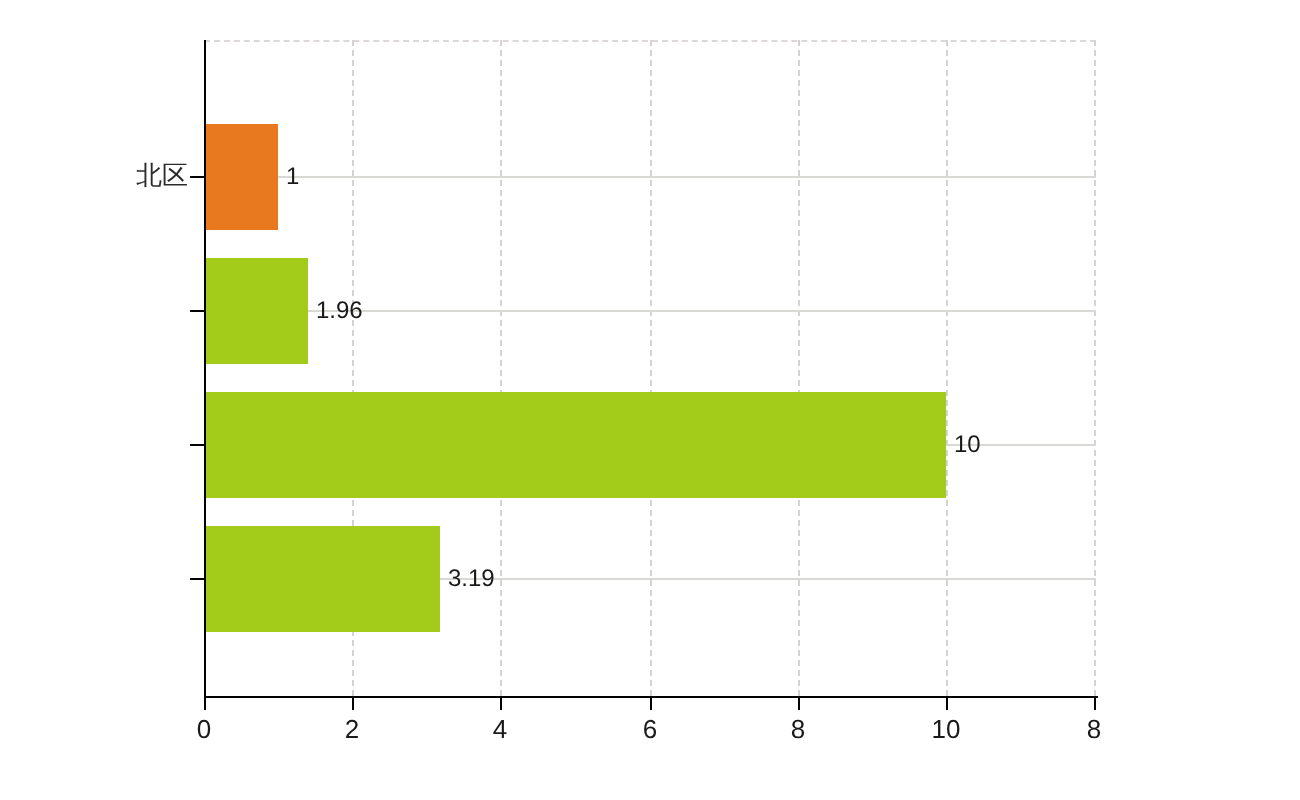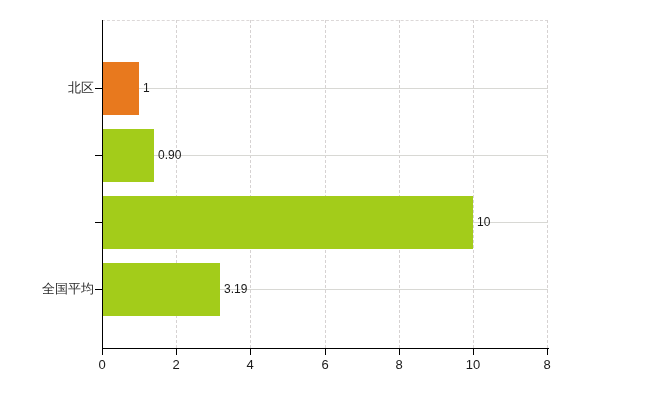--- a/index.html
+++ b/index.html
@@ -156,38 +156,35 @@
     <div class="hgrid" style="top:135px"></div>
     <div class="hgrid" style="top:202px"></div>
     <div class="hgrid" style="top:269px"></div>
 
     <div class="bar" style="left:0px; top:42px;  width:37px;  background:#e8791e"></div>
     <div class="bar" style="left:0px; top:109px; width:52px;  background:#a3cc1a"></div>
     <div class="bar" style="left:0px; top:176px; width:371px; background:#a3cc1a"></div>
     <div class="bar" style="left:0px; top:243px; width:118px; background:#a3cc1a"></div>
 
     <div class="bar-value" style="left:41px;  top:62px">1</div>
-    <div class="bar-value" style="left:56px;  top:129px">0.90</div>
+    <div class="bar-value" style="left:56px;  top:129px">1.96</div>
     <div class="bar-value" style="left:375px; top:196px">10</div>
     <div class="bar-value" style="left:122px; top:263px">3.19</div>
   </div>
 
   <div class="axis-y-line"></div>
   <div class="axis-x-line"></div>
 
   <div class="ytick" style="top:88px"></div>
   <div class="ytick" style="top:155px"></div>
   <div class="ytick" style="top:222px"></div>
   <div class="ytick" style="top:289px"></div>
 
   <div class="cat-label-wrap" style="top:81px">
     <div class="cat-label">北区</div>
-  </div>
-  <div class="cat-label-wrap" style="top:282px">
-    <div class="cat-label">全国平均</div>
   </div>
 
   <div class="xtick" style="left:102px"></div>
   <div class="xtick" style="left:176px"></div>
   <div class="xtick" style="left:250px"></div>
   <div class="xtick" style="left:325px"></div>
   <div class="xtick" style="left:399px"></div>
   <div class="xtick" style="left:473px"></div>
   <div class="xtick" style="left:547px"></div>
 

